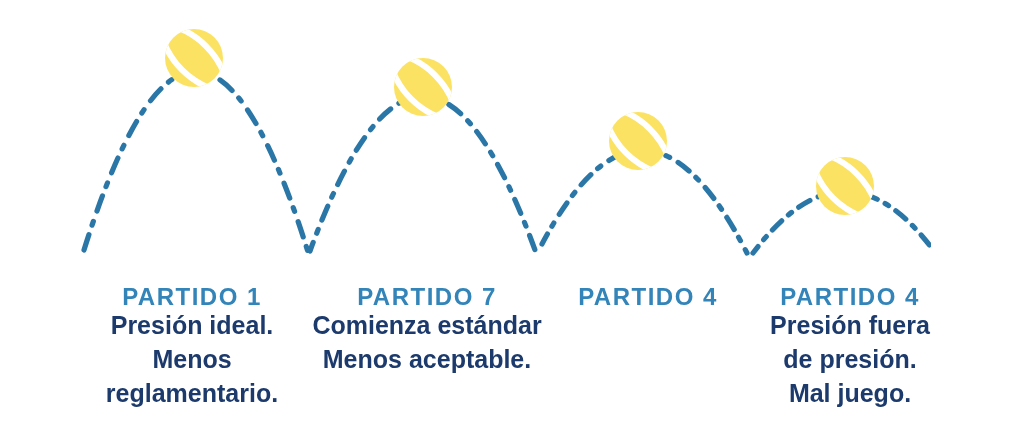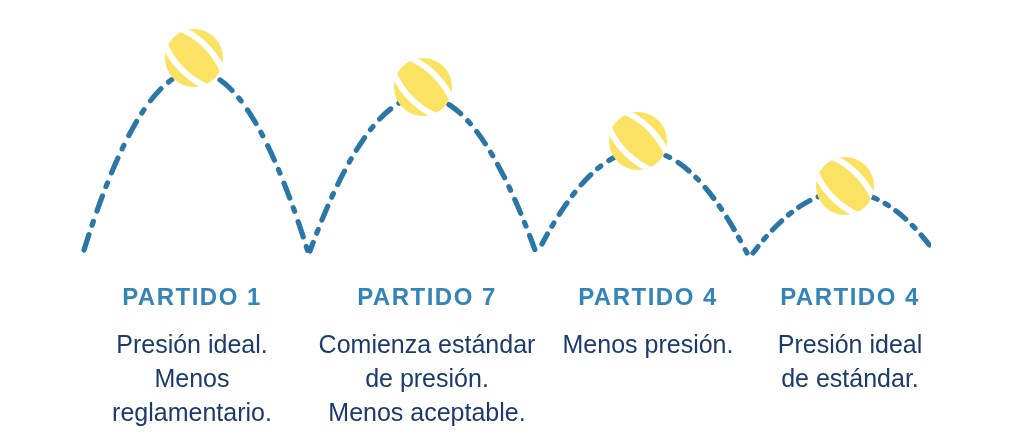--- a/index.html
+++ b/index.html
@@ -35,25 +35,25 @@
     width:240px;
     text-align:center;
     font-size:24px;
     font-weight:700;
     letter-spacing:1.5px;
     color:var(--heading-blue);
     white-space:nowrap;
   }
   .col-desc{
     position:absolute;
-    top:327px;
+    top:308px;
     width:240px;
     text-align:center;
     font-size:25px;
-    font-weight:400;
+    font-weight:700;
     line-height:34px;
     color:var(--body-navy);
   }
   .desc-line{white-space:nowrap;}
 </style>
 </head>
 <body>
 
 <div class="canvas">
 
@@ -85,28 +85,27 @@
   <div class="col-title col-1">PARTIDO 1</div>
   <div class="col-desc col-1">
     <div class="desc-line">Presión ideal.</div>
     <div class="desc-line">Menos</div>
     <div class="desc-line">reglamentario.</div>
   </div>
 
   <div class="col-title col-2">PARTIDO 7</div>
   <div class="col-desc col-2">
     <div class="desc-line">Comienza estándar</div>
-    <div class="desc-line">de presión.</div>
     <div class="desc-line">Menos aceptable.</div>
   </div>
 
   <div class="col-title col-3">PARTIDO 4</div>
   <div class="col-desc col-3">
-    <div class="desc-line">Menos presión.</div>
   </div>
 
   <div class="col-title col-4">PARTIDO 4</div>
   <div class="col-desc col-4">
-    <div class="desc-line">Presión ideal</div>
-    <div class="desc-line">de estándar.</div>
+    <div class="desc-line">Presión fuera</div>
+    <div class="desc-line">de presión.</div>
+    <div class="desc-line">Mal juego.</div>
   </div>
 
 </div>
 
 </body></html>

